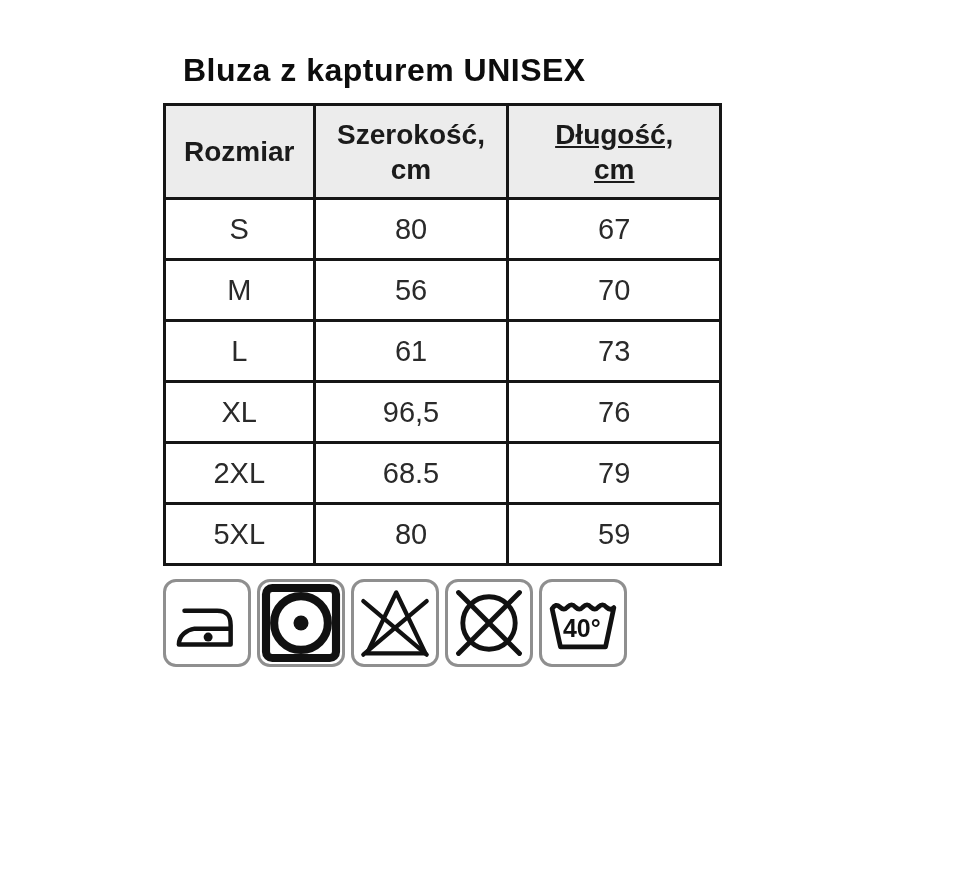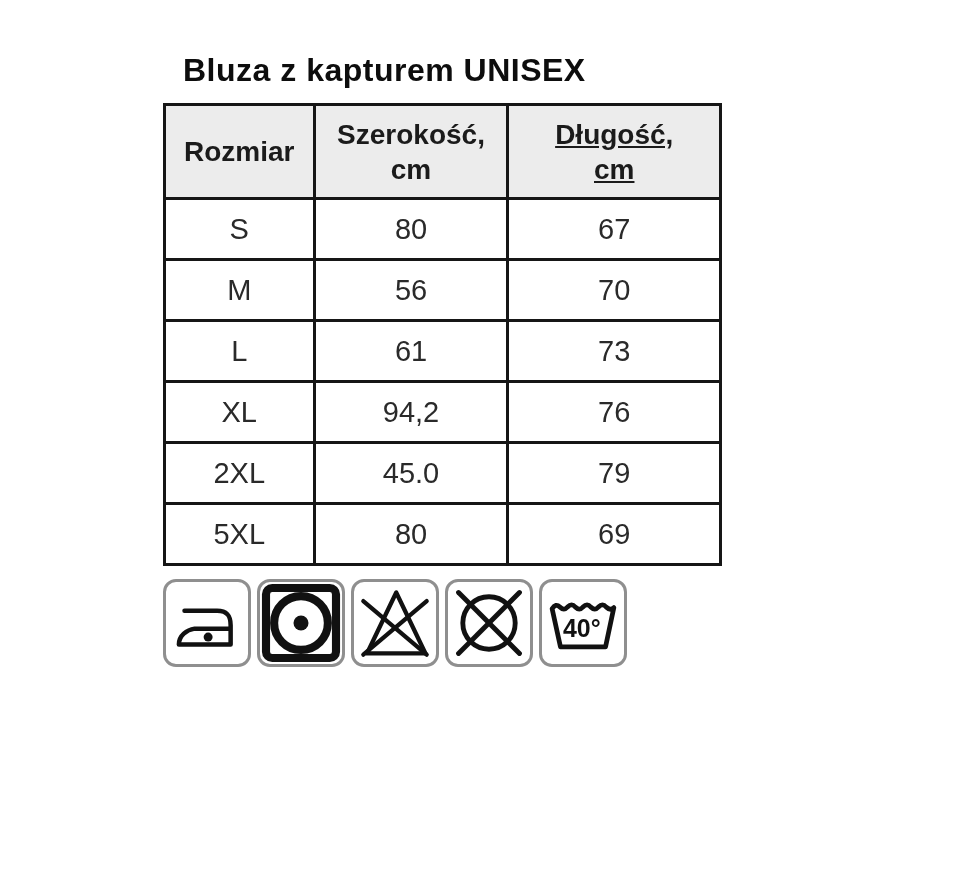--- a/index.html
+++ b/index.html
@@ -106,32 +106,32 @@
         <td>56</td>
         <td>70</td>
       </tr>
       <tr>
         <td>L</td>
         <td>61</td>
         <td>73</td>
       </tr>
       <tr>
         <td>XL</td>
-        <td>94,2</td>
+        <td>96,5</td>
         <td>76</td>
       </tr>
       <tr>
         <td>2XL</td>
-        <td>45.0</td>
+        <td>68.5</td>
         <td>79</td>
       </tr>
       <tr>
         <td>5XL</td>
         <td>80</td>
-        <td>69</td>
+        <td>59</td>
       </tr>
     </tbody>
   </table>
 
   <div class="care-row">
 
     <div class="care-tile">
       <svg width="72" height="72" viewBox="0 0 64 64">
         <path class="stroke" stroke-width="4" d="M12 21 H41 C51 21 53 27 53 34 V51 H7 C7 43 14 38 21 37 H53"></path>
         <circle class="fillb" cx="33" cy="44.5" r="4"></circle>

